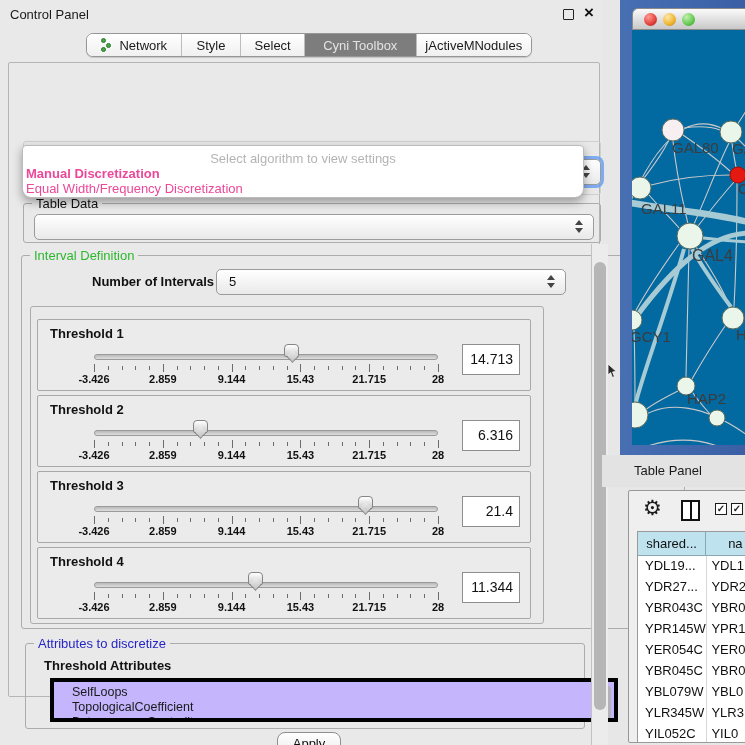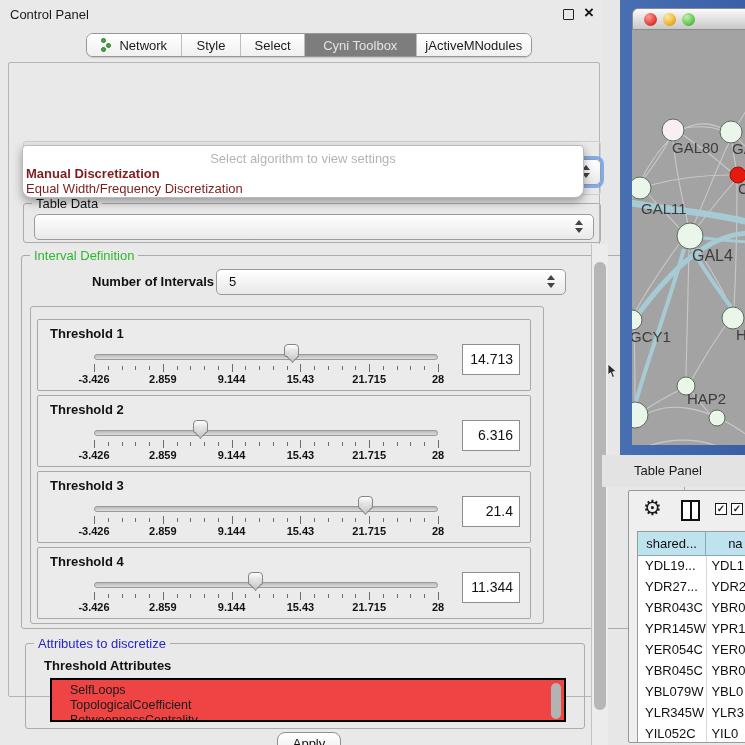--- a/index.html
+++ b/index.html
@@ -43,21 +43,21 @@
   .stepper .up { border-bottom:5px solid #444; margin-bottom:3px; }
   .stepper .dn { border-top:5px solid #444; }
 
   
   #algo-box { left:14px; top:78px; width:578px; height:54px; border-color:#cfcfcf; }
   #algo-ghost-label { left:24px; top:71px; font-size:13px; font-weight:bold; color:#aab3aa; }
   #algo-combo { left:24px; top:96px; width:568px; box-shadow:0 0 0 3px rgba(98,156,245,.8); z-index:5; }
   #algo-popup { left:13px; top:82px; width:562px; height:53px; background:#fff; z-index:10;
     border:1px solid #bbb; border-radius:4px 4px 9px 9px; box-shadow:0 4px 10px rgba(0,0,0,.35); overflow:hidden; }
   #algo-popup .hint { text-align:center; color:#b4b4b4; font-size:13px; padding-top:5px; }
-  #algo-popup .opt { font-size:13px; line-height:15px; padding-left:3px; color:#7f1d1d; }
+  #algo-popup .opt { font-size:13px; line-height:15px; padding-left:3px; color:#ec4899; }
   #algo-popup .opt.b { font-weight:bold; }
 
   #tabledata-box { left:14px; top:140px; width:578px; height:40px;text-align:center; }
   #tabledata-combo { left:10px; top:10px; width:560px; }
 
   #interval-box { left:12px; top:192px; width:664px; height:374px; }
   #num-label { left:70px; top:18px; font-size:13px; font-weight:bold; }
   #num-combo { left:194px; top:13px; width:350px; }
   #thr-box { left:8px; top:50px; width:514px; height:318px; }
 
@@ -75,41 +75,41 @@
   .thr .ticks { position:absolute; left:0; top:44px; width:344px; height:8px; }
   .thr .tick { position:absolute; top:2px; width:1px; height:4px; background:#6c6c6c; }
   .thr .tick.major { top:0; height:8px; }
   .thr .scale { position:absolute; left:0; top:53px; width:344px; height:13px; }
   .thr .sclab { position:absolute; transform:translateX(-50%); font-size:11px; font-weight:bold; color:#111; white-space:nowrap; }
   .thr .valbox { position:absolute; left:424px; top:24px; width:58px; height:31px; background:#fff;
     border:1px solid #8e8e8e; font-size:14px; line-height:29px; text-align:right; padding-right:6px; }
 
   #attr-box { left:16px; top:580px; width:560px; height:86px; }
   #attr-sub { position:absolute; left:18px; top:14px; font-size:13px; font-weight:bold; }
-  .attr-list { position:absolute; left:24px; top:34px; width:516px; height:44px; background:#ef4444;
-    border:2px solid #000000; overflow:hidden; padding:3px 0 0 18px; }
+  .attr-list { position:absolute; left:24px; top:34px; width:568px; height:44px; background:#c4b5fd;
+    border:4px solid #000000; overflow:hidden; padding:3px 0 0 18px; }
   .attr-item { font-size:12.5px; line-height:15px; color:#1a1a1a; }
   #attr-scroll { position:absolute; right:3px; top:3px; width:10px; height:36px; border-radius:5px; background:#b3b3b3; }
 
   #apply-btn { left:268px; top:669px; width:64px; height:23px; border:1px solid #8f8f8f; border-radius:8px;
     background:linear-gradient(#ffffff,#ececec); font-size:13px; text-align:center; line-height:21px; }
 
   #v-scroll { left:582px; top:181px; width:17px; height:515px; background:#ececec; border-left:1px solid #c2c2c2; }
   #v-thumb { left:2px; top:18px; width:12px; height:448px; background:#b6b6b6; border-radius:6px; position:absolute; }
 
   
   #blue-frame { left:620px; top:0; width:125px; height:455px;
     background:linear-gradient(90deg,#476fb2,#3a5fa5); }
   #mac-titlebar { left:632px; top:8px; width:113px; height:22px; border-radius:6px 0 0 0;
     background:linear-gradient(#fafafa,#c8c8c8); border:1px solid #8b8b8b; border-right:none; }
   .light { position:absolute; top:13px; width:13px; height:13px; border-radius:50%; }
   #light-red   { left:644px; background:radial-gradient(circle at 35% 30%, #ff9a94, #e2403a 60%, #9c1f1c); }
   #light-yellow{ left:663px; background:radial-gradient(circle at 35% 30%, #ffe9a8, #efb32f 60%, #a87a14); }
   #light-green { left:682px; background:radial-gradient(circle at 35% 30%, #c4f0b2, #62c94e 60%, #2f8722); }
-  #net-canvas { left:632px; top:30px; width:113px; height:415px; background:#a3a3a3; overflow:hidden; }
+  #net-canvas { left:632px; top:30px; width:113px; height:415px; background:#0369a1; overflow:hidden; }
 
   #tp-bar { left:602px; top:455px; width:143px; height:32px; background:#e3e3e3; }
   #tp-title { position:absolute; left:32px; top:8px; font-size:13px; color:#1a1a1a; }
   #tp-frame { left:628px; top:490px; width:120px; height:253px; background:#efefef; border:1px solid #979797; border-radius:2px; }
   #gear-icon { position:absolute; left:14px; top:6px; font-size:21px; color:#1c1c1c; line-height:22px; }
   #col-icon { position:absolute; left:52px; top:9px; width:19px; height:21px; border:2px solid #111; background:#fff; }
   #col-icon::after { content:''; position:absolute; left:6.5px; top:0; width:2px; height:17px; background:#111; }
   .cb { position:absolute; top:12px; width:12px; height:12px; border:1.8px solid #1b1b1b; font-size:10px;
     line-height:9px; text-align:center; color:#1b1b1b; font-weight:bold; background:#fff; }
   #cb1 { left:86px; } #cb2 { left:102px; }

